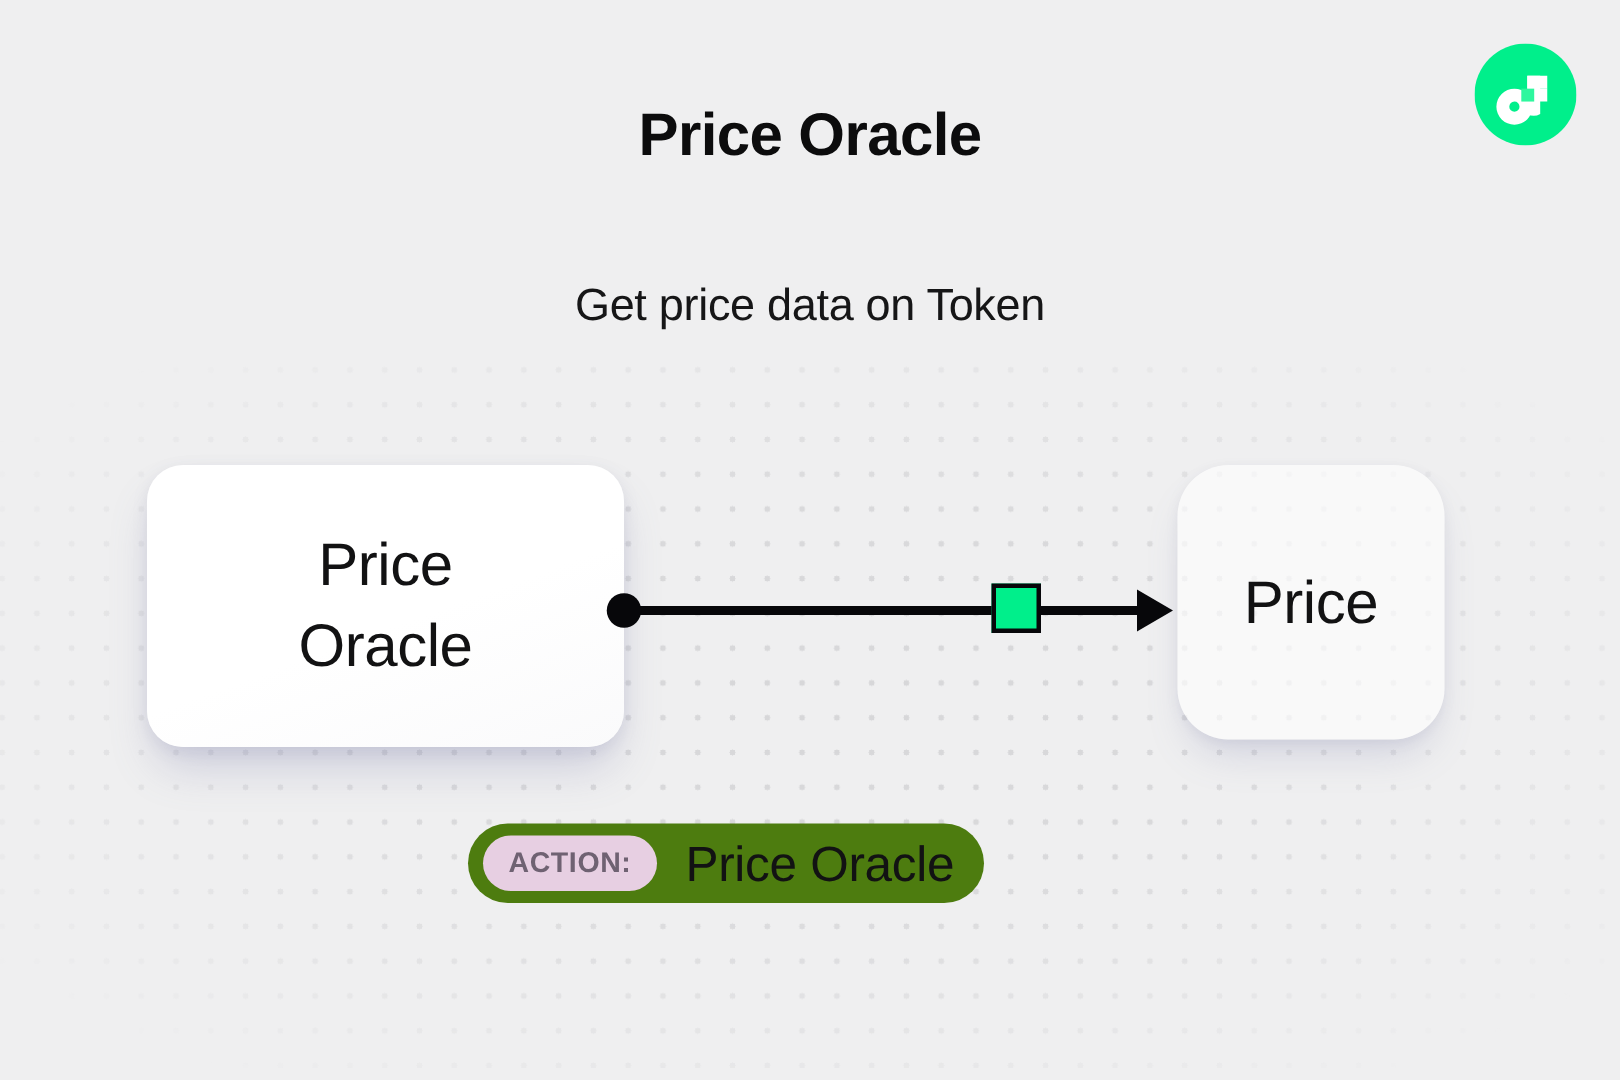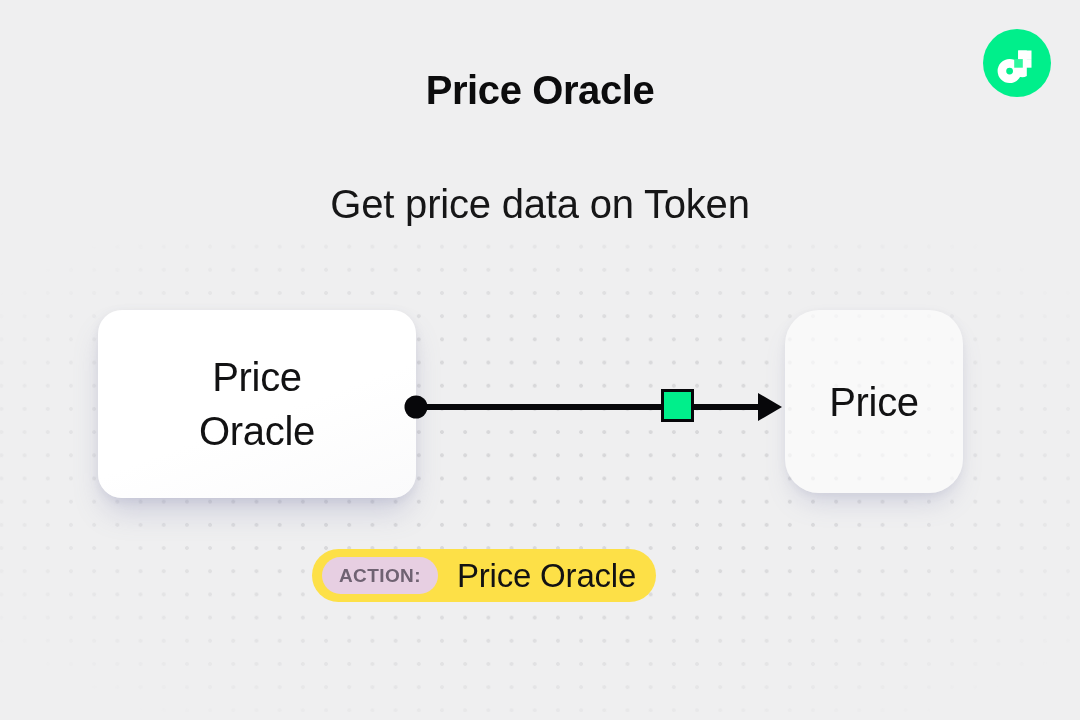--- a/index.html
+++ b/index.html
@@ -59,21 +59,21 @@
     letter-spacing: -0.4px;
     color: #0c0c0d;
     line-height: 56px;
   }
   .page-subtitle {
     position: absolute;
     left: 0;
     top: 181px;
     width: 1080px;
     text-align: center;
-    font-size: 40px;
+    font-size: 30px;
     font-weight: 400;
     letter-spacing: -0.2px;
     color: #161617;
     line-height: 46px;
   }
 
   
   .flow-logo {
     position: absolute;
     left: 983px;
@@ -142,21 +142,21 @@
     box-sizing: border-box;
   }
 
   
   .action-badge {
     position: absolute;
     left: 312px;
     top: 549px;
     height: 53px;
     border-radius: 26.5px;
-    background: #fde047;
+    background: #4d7c0f;
     display: flex;
     align-items: center;
     padding: 0 14px 0 10px;
     box-sizing: border-box;
   }
   .action-chip {
     height: 37px;
     border-radius: 18.5px;
     background: #e7cfe2;
     display: flex;

